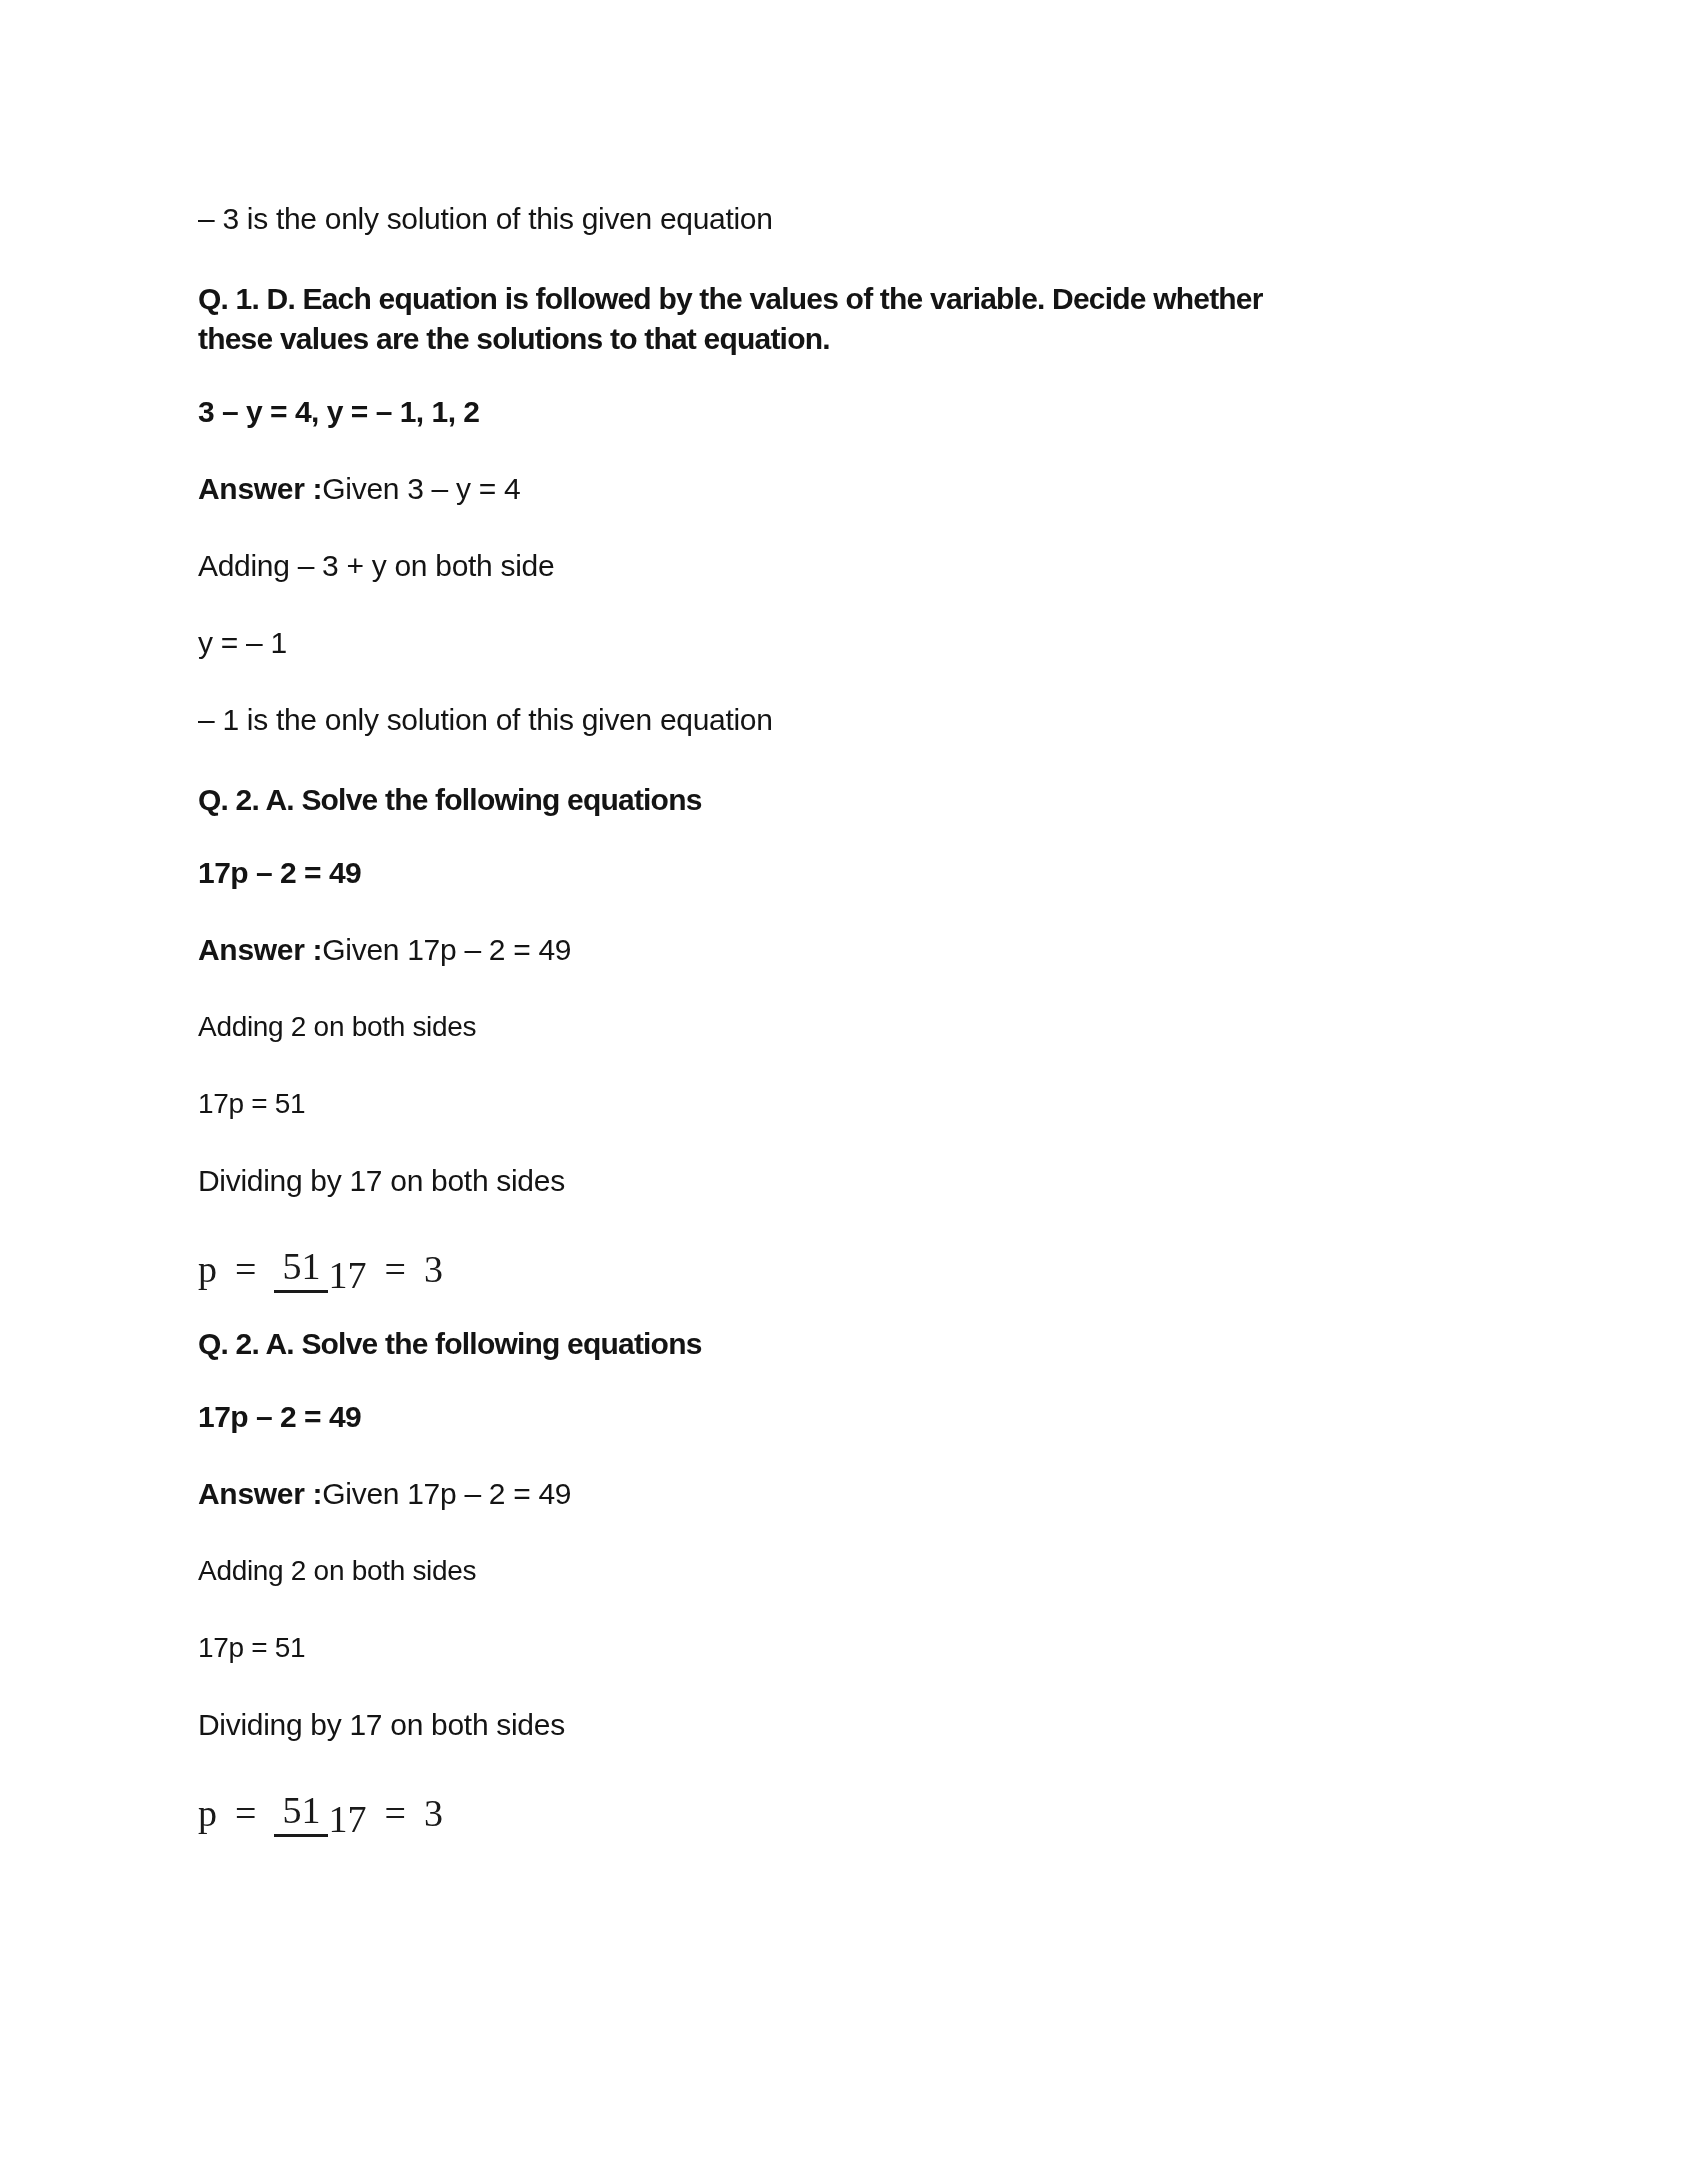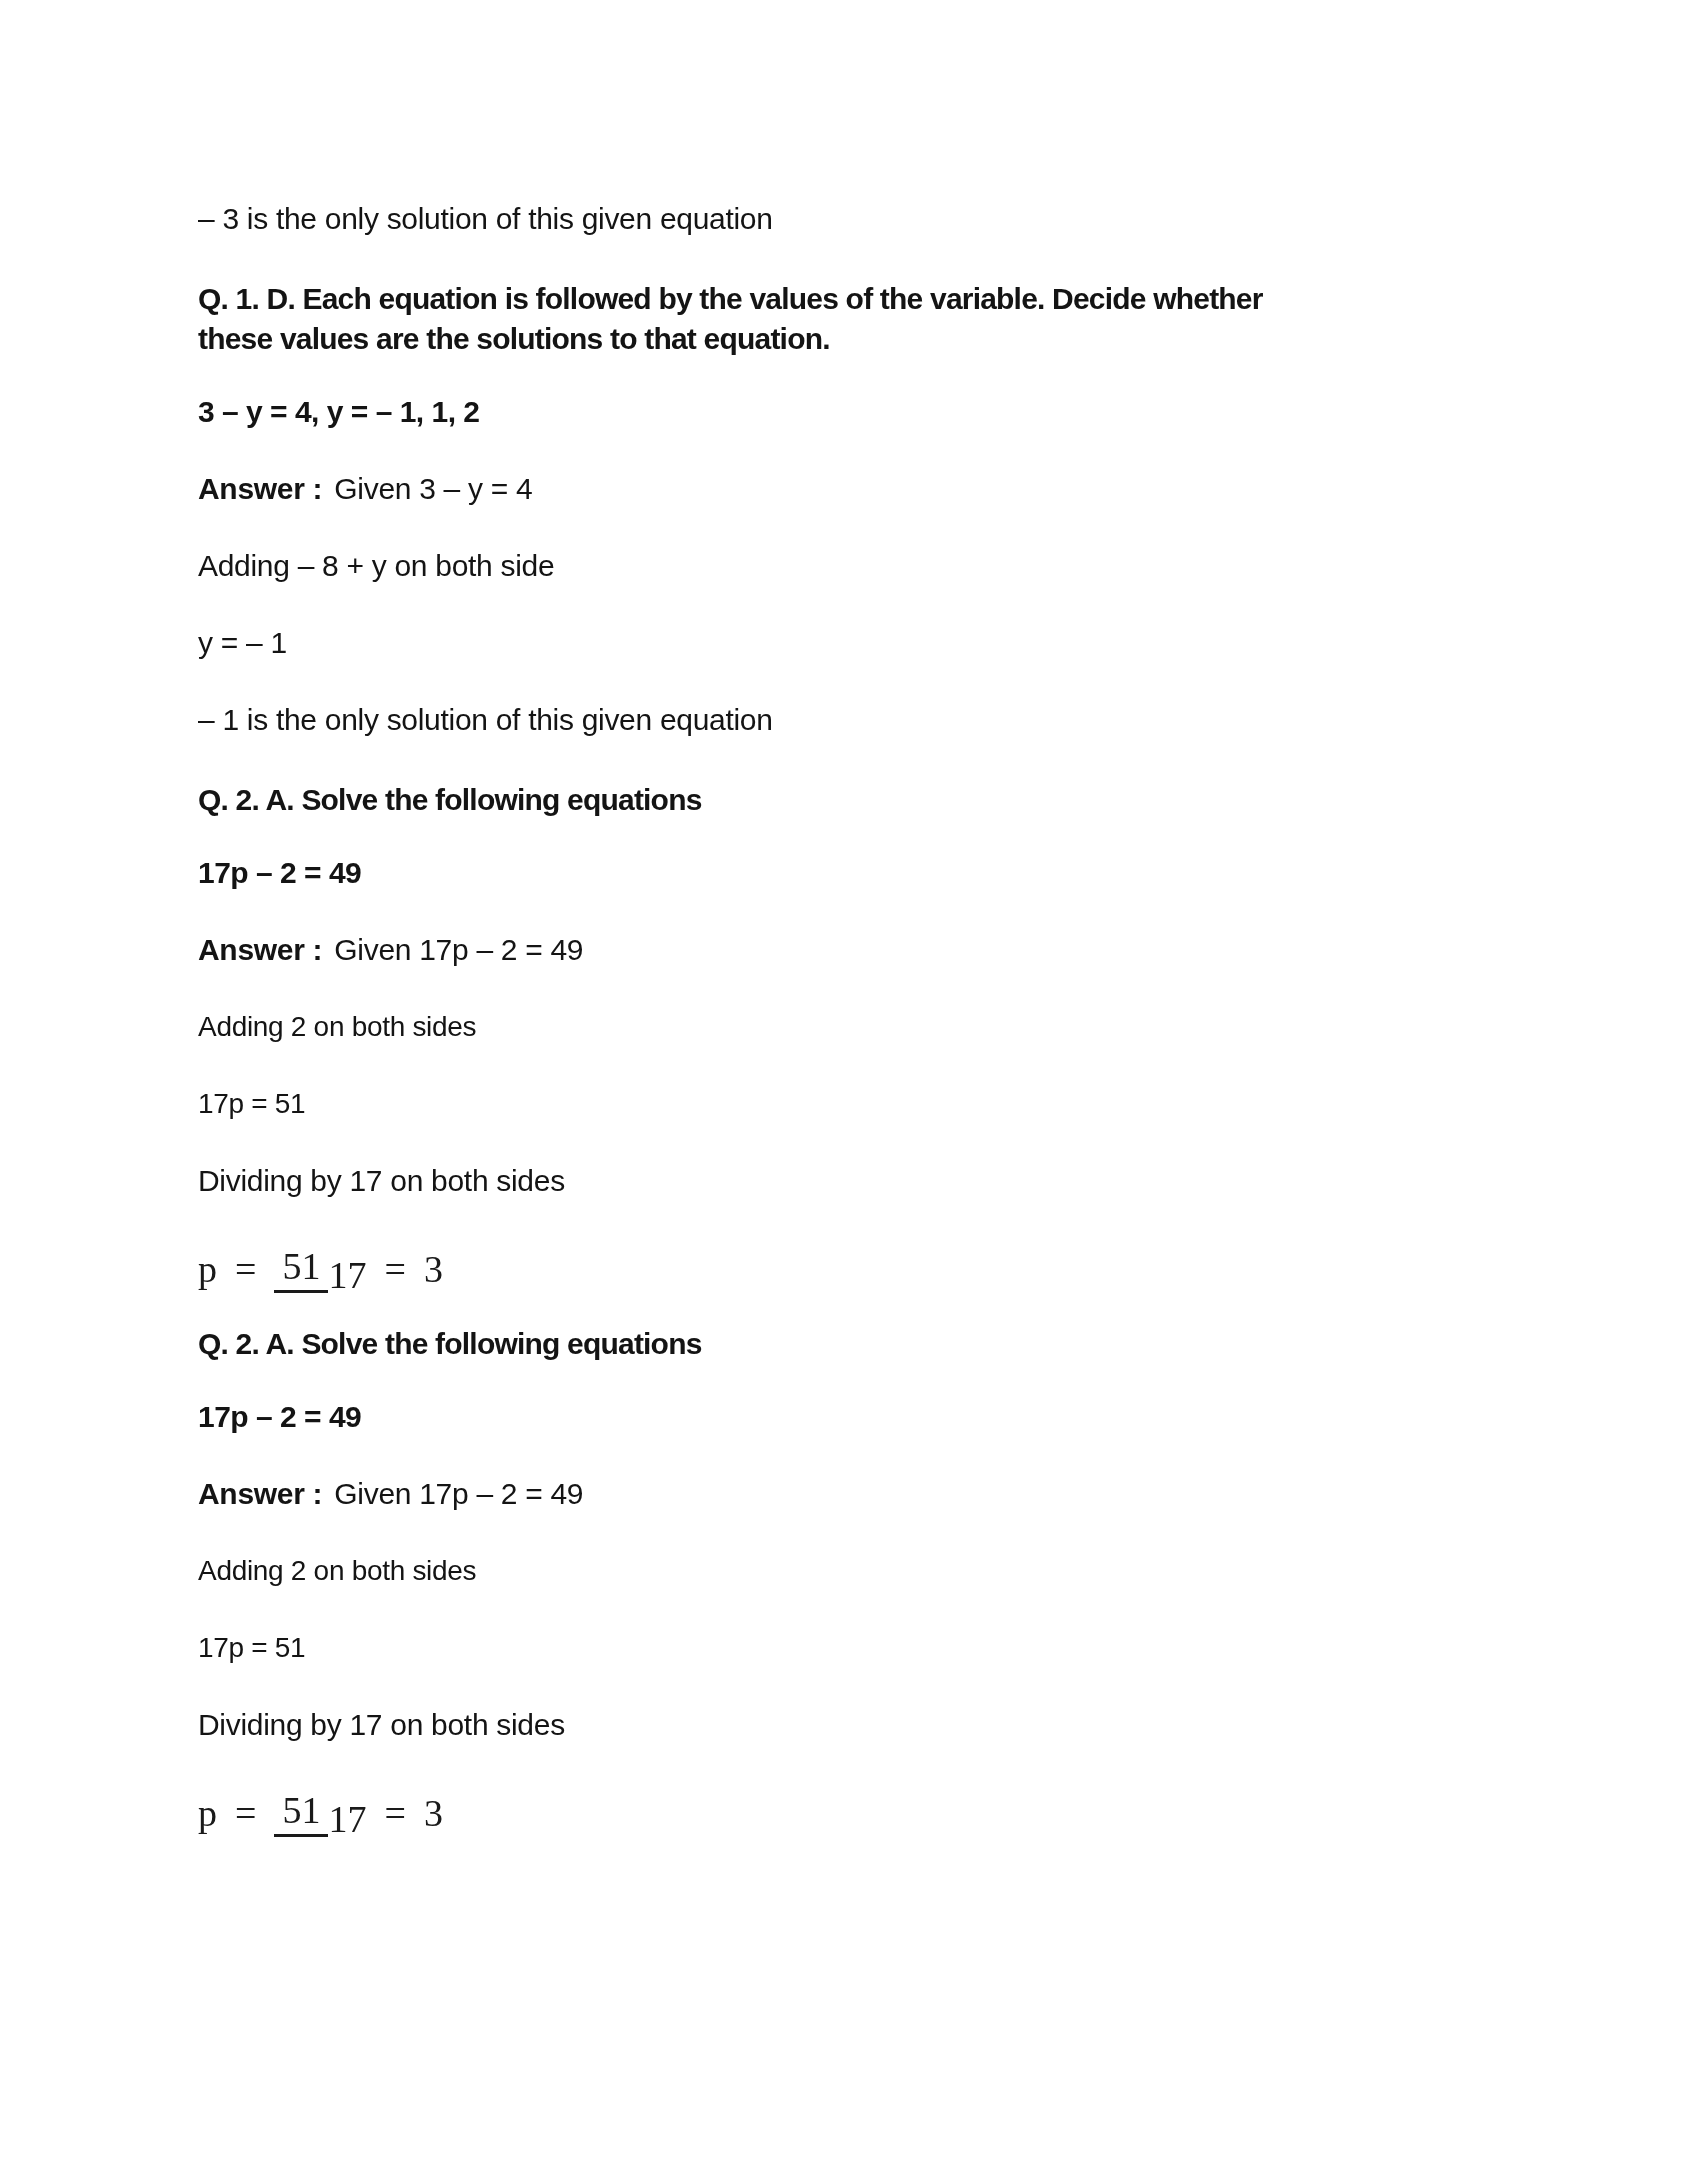--- a/index.html
+++ b/index.html
@@ -40,21 +40,20 @@
     font-weight: 700;
     letter-spacing: -0.8px;
     white-space: pre;
   }
   .eqline {
     font-weight: 700;
     letter-spacing: -0.5px;
   }
   .answer-label {
     font-weight: 700;
-    margin-right: 12px;
   }
   .eq-block {
     display: flex;
     align-items: center;
     gap: 18px;
     margin: 6px 0 28px 0;
     font-family: "Liberation Serif", "DejaVu Serif", serif;
     font-size: 38px;
     color: #1a1a1a;
   }
@@ -80,21 +79,21 @@
 
     <p class="line">– 3 is the only solution of this given equation</p>
 
     <p class="heading">Q. 1. D. Each equation is followed by the values of the variable. Decide whether
 these values are the solutions to that equation.</p>
 
     <p class="line eqline">3 – y = 4, y = – 1, 1, 2</p>
 
     <p class="line"><span class="answer-label">Answer :</span><span>Given 3 – y = 4</span></p>
 
-    <p class="line">Adding – 8 + y on both side</p>
+    <p class="line">Adding – 3 + y on both side</p>
 
     <p class="line">y = – 1</p>
 
     <p class="line">– 1 is the only solution of this given equation</p>
 
     <p class="heading">Q. 2. A. Solve the following equations</p>
 
     <p class="line eqline">17p – 2 = 49</p>
 
     <p class="line"><span class="answer-label">Answer :</span><span>Given 17p – 2 = 49</span></p>

